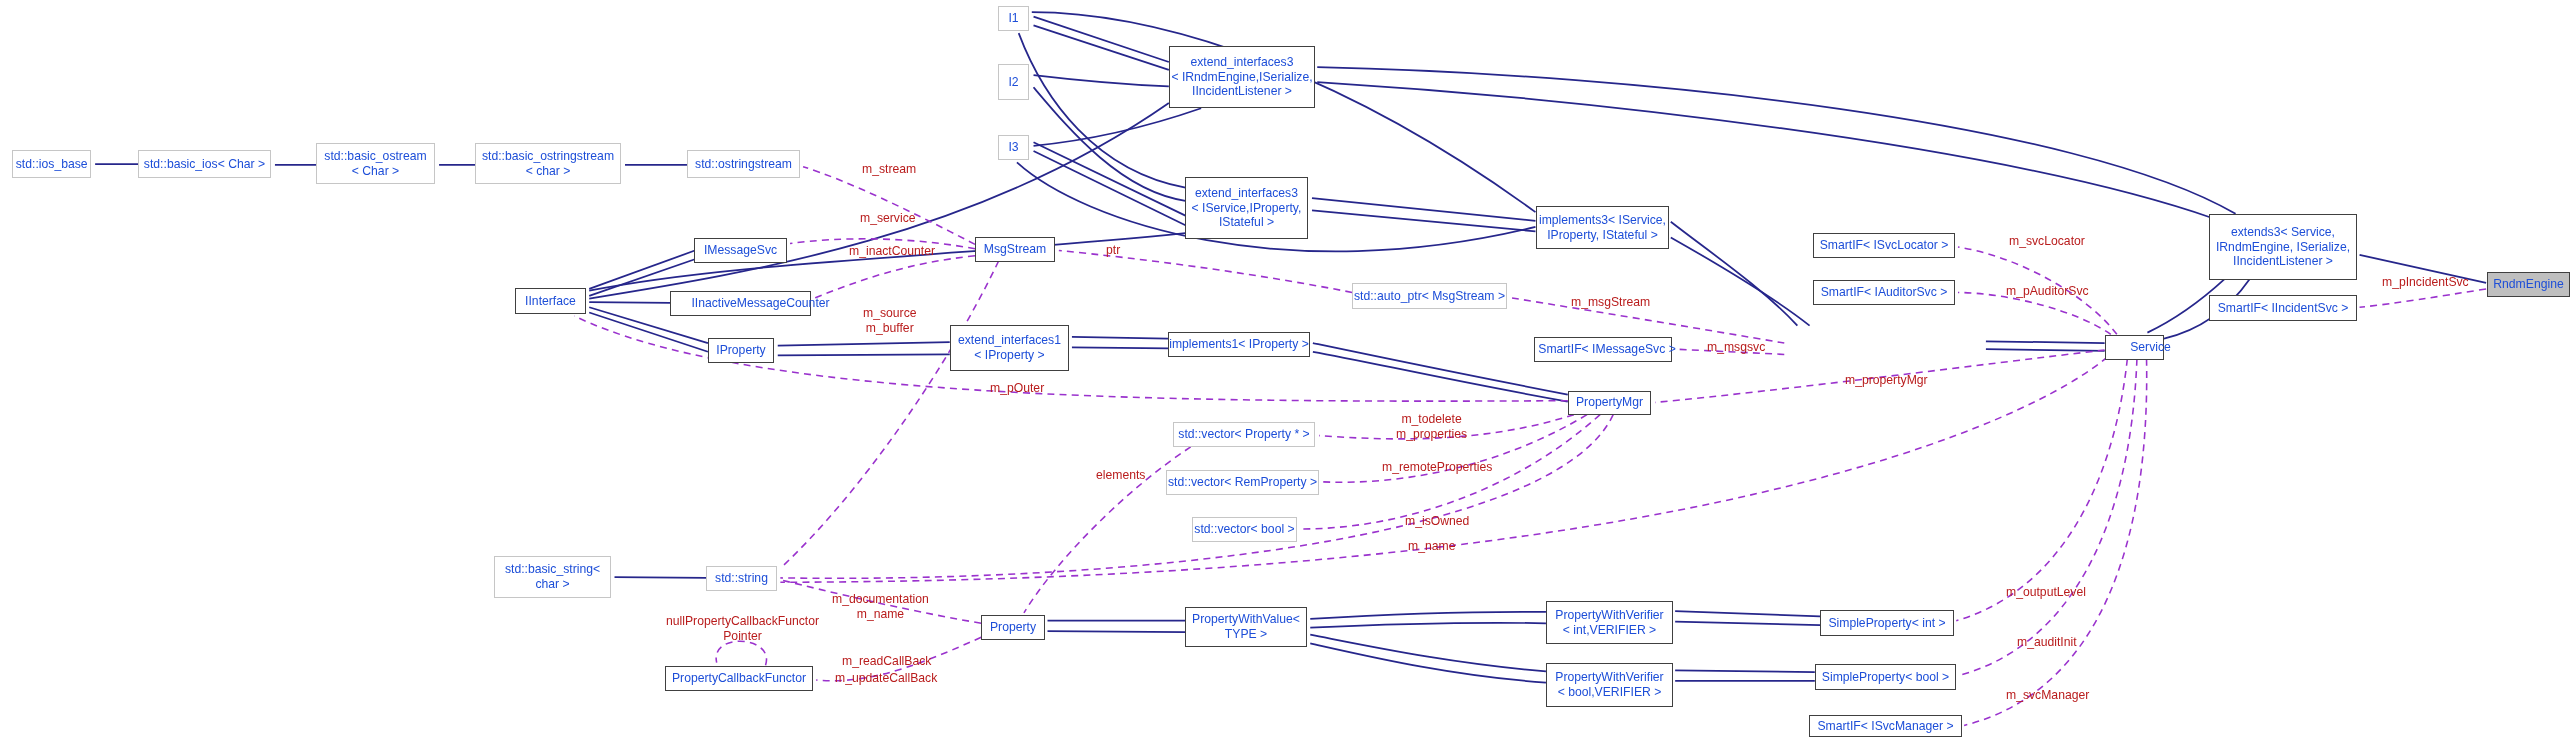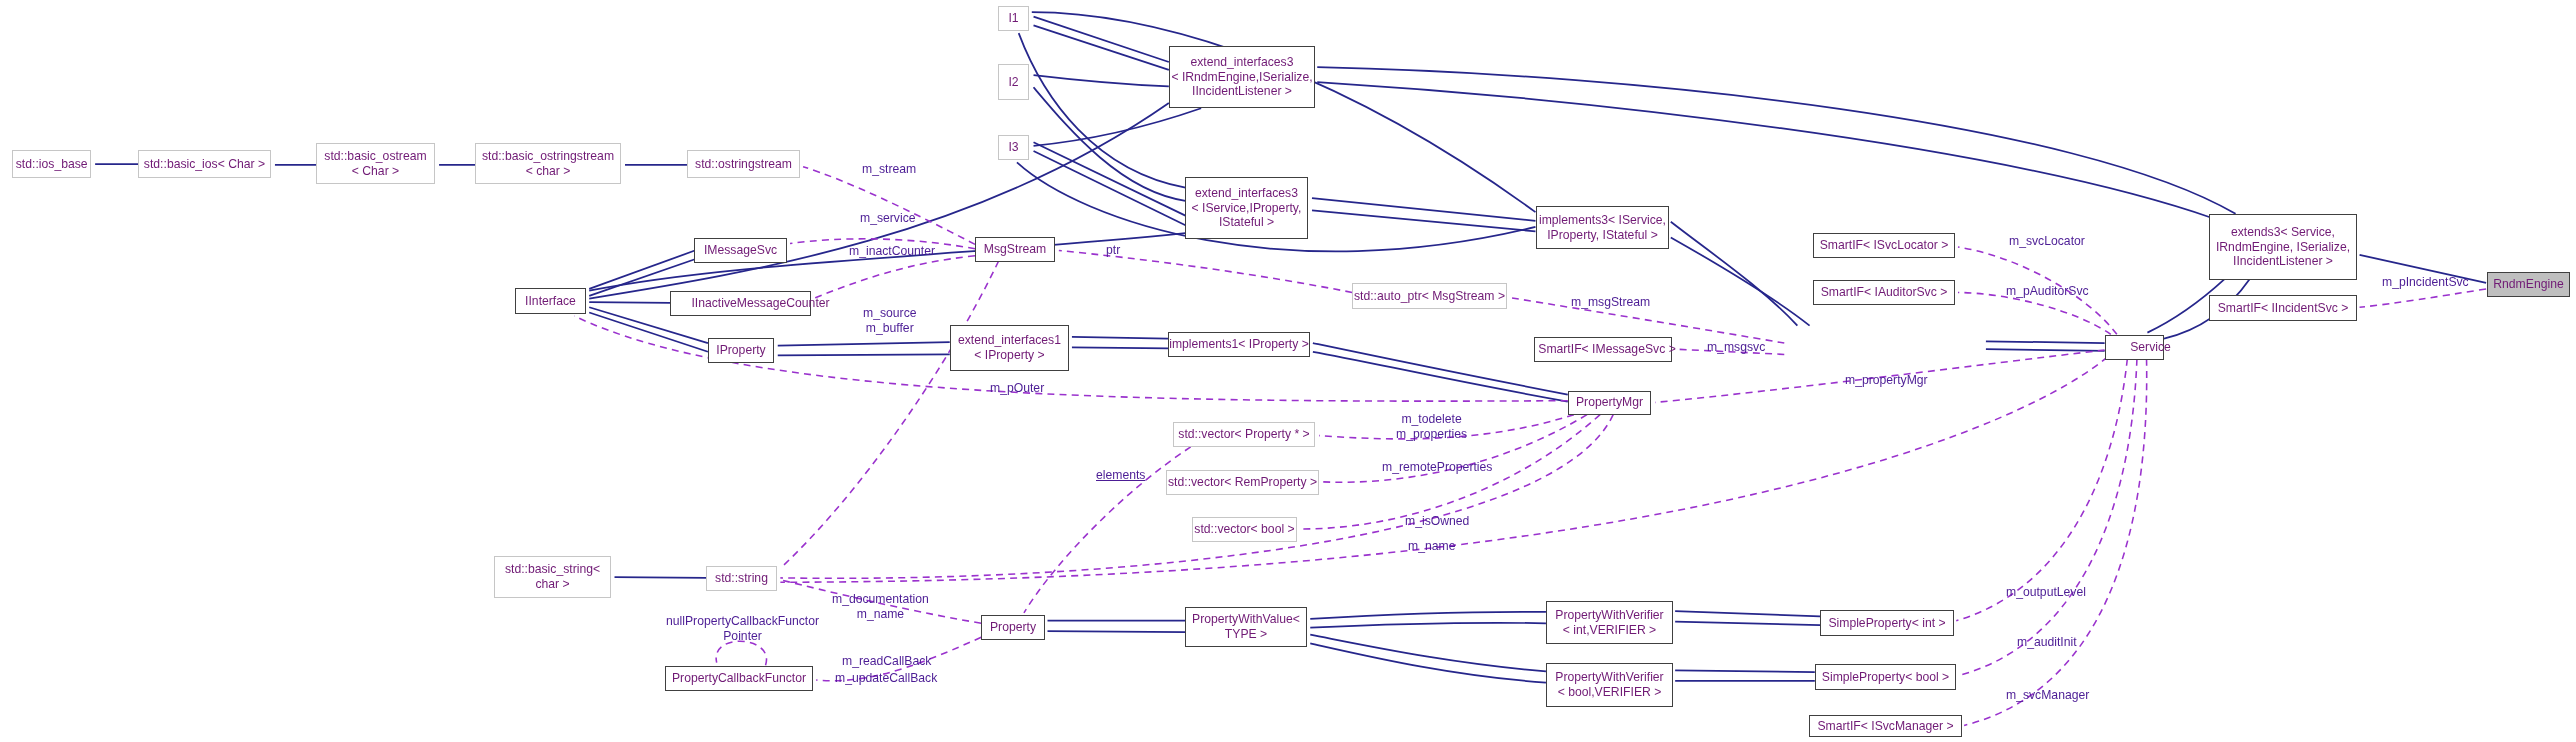--- a/index.html
+++ b/index.html
@@ -10,24 +10,24 @@
     --std-border:#c6c6c6;
     --focus-bg:#bfbfbf;
   }
   html,body{margin:0;padding:0;background:#fff;}
   #canvas{position:relative;width:2576px;height:742px;background:#fff;overflow:hidden;
           font-family:"Liberation Sans",sans-serif;}
   #edges{position:absolute;left:0;top:0;}
   .node{position:absolute;box-sizing:border-box;background:var(--node-bg);
         border:1.7px solid var(--node-border);display:flex;flex-direction:column;
         align-items:center;justify-content:center;text-align:center;
-        font-size:12.2px;line-height:1.2;color:#701a75;white-space:nowrap;z-index:2;}
+        font-size:12.2px;line-height:1.2;color:#1d4ed8;white-space:nowrap;z-index:2;}
   .node.std{border:0.9px solid var(--std-border);}
   .node.focus{background:var(--focus-bg);}
-  .elabel{position:absolute;font-size:12.2px;line-height:1.25;color:#4c1d95;
+  .elabel{position:absolute;font-size:12.2px;line-height:1.25;color:#b91c1c;
           text-align:center;white-space:nowrap;z-index:3;}
   svg path{fill:none;}
   .s{stroke:var(--edge-solid);stroke-width:2;}
   .d{stroke:var(--edge-dashed);stroke-width:1.8;stroke-dasharray:8 6;}
 </style>
 </head>
 <body>
 
 <div id="canvas">
   <svg id="edges" width="2576" height="742" viewBox="0 0 2949 850">
@@ -292,21 +292,21 @@
     </div>
     <div class="elabel" style="left: 1382px; top: 460px;">
       <div>m_remoteProperties</div>
     </div>
     <div class="elabel" style="left: 1405px; top: 514px;">
       <div>m_isOwned</div>
     </div>
     <div class="elabel" style="left: 1408px; top: 539px;">
       <div>m_name</div>
     </div>
-    <div class="elabel" style="left: 1096px; top: 468px; text-decoration: underline;">
+    <div class="elabel" style="left: 1096px; top: 468px;">
       <div>elements</div>
     </div>
     <div class="elabel" style="left: 832px; top: 592px;">
       <div>m_documentation</div>
       <div>m_name</div>
     </div>
     <div class="elabel" style="left: 666px; top: 614px;">
       <div>nullPropertyCallbackFunctor</div>
       <div>Pointer</div>
     </div>

